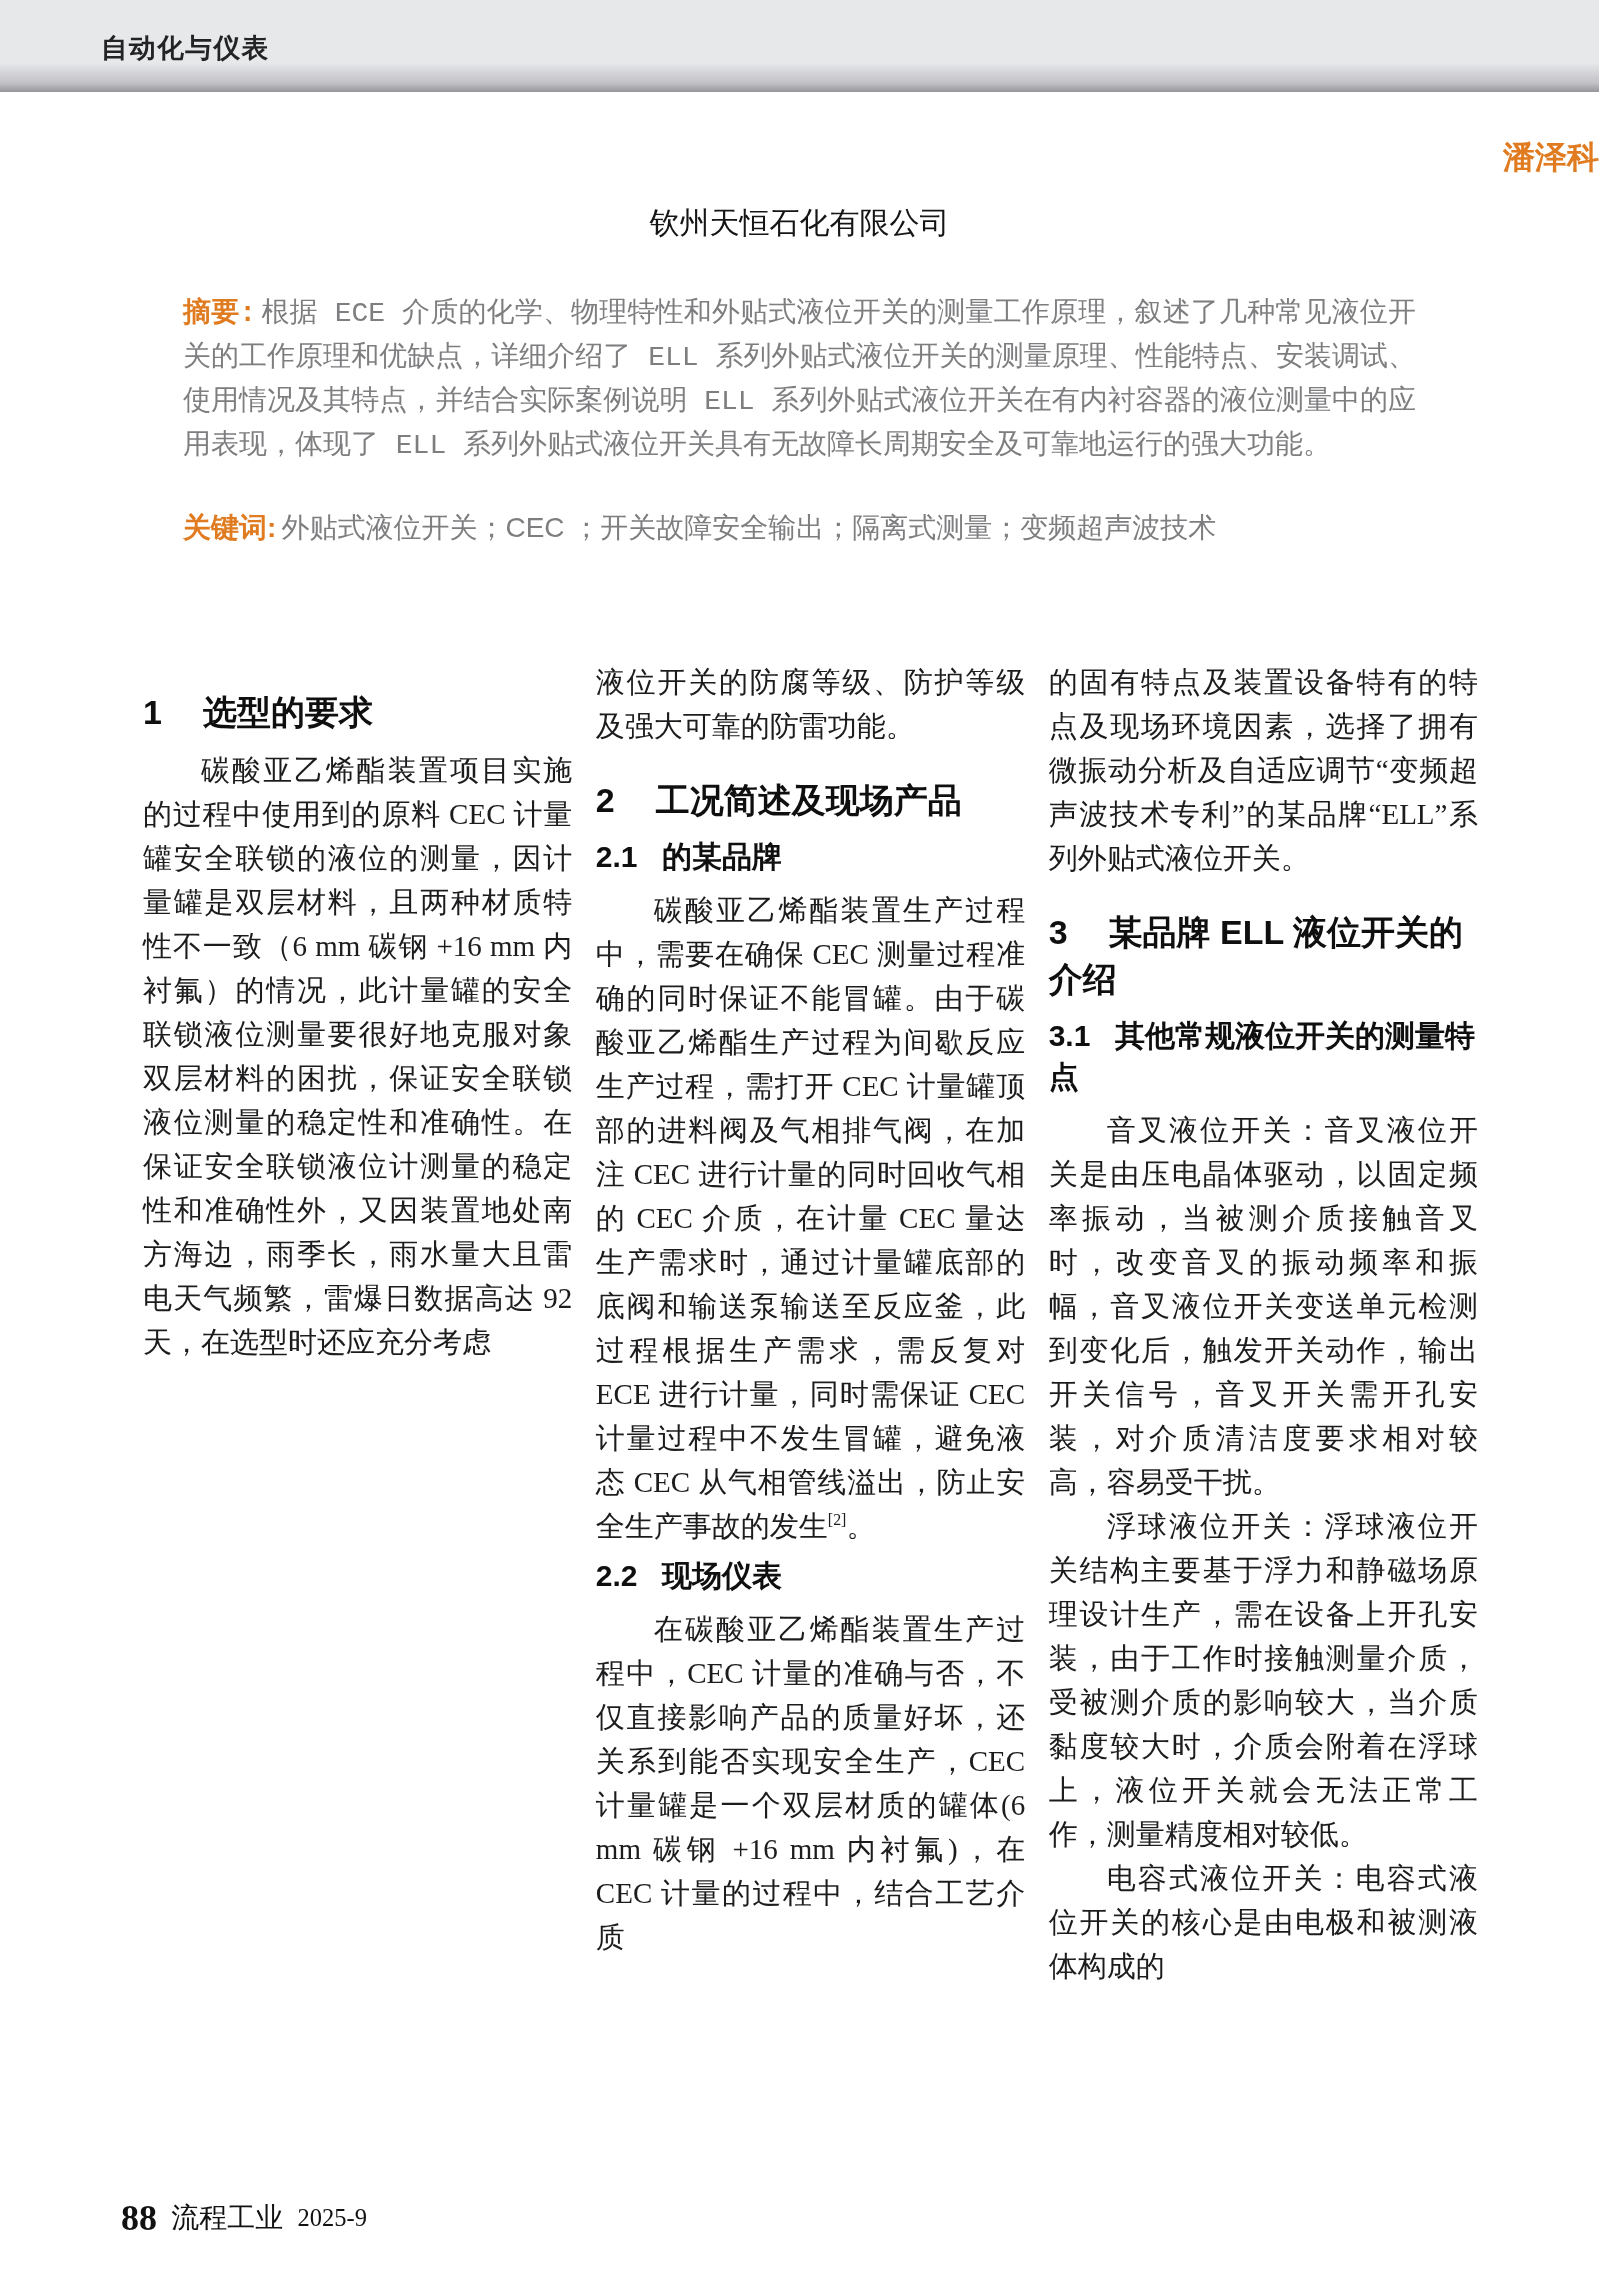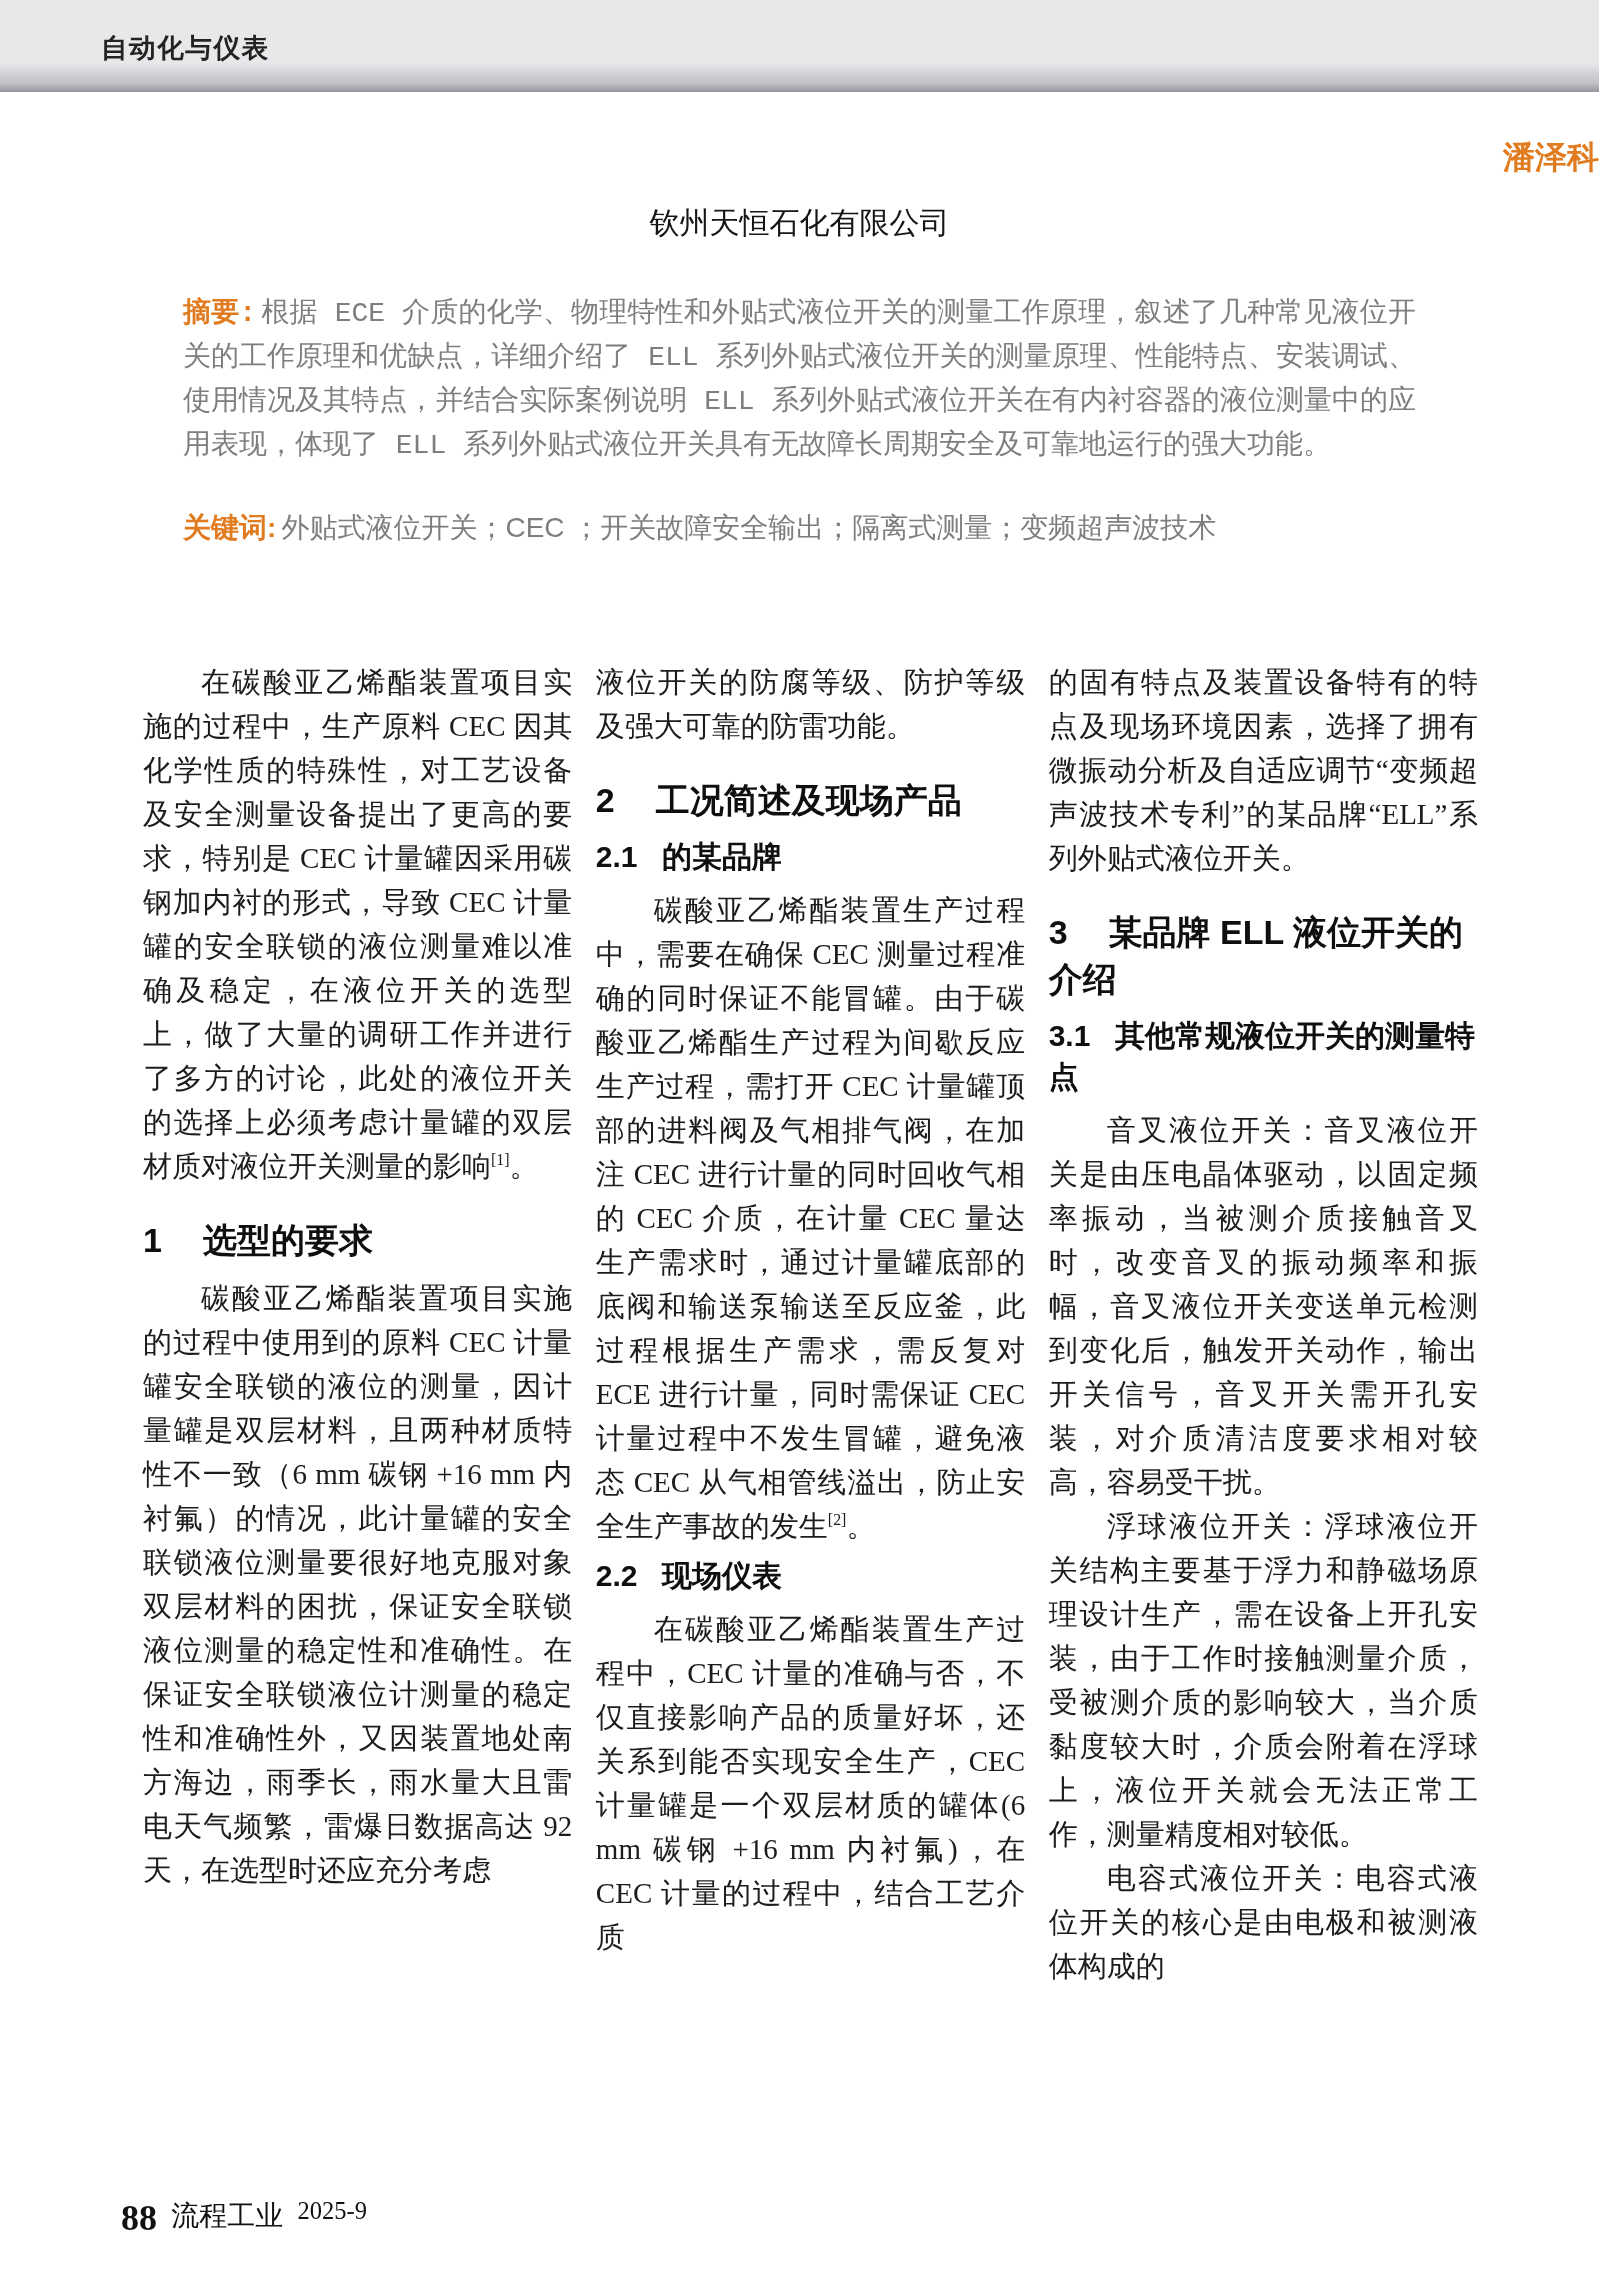--- a/index.html
+++ b/index.html
@@ -116,21 +116,21 @@
     color: var(--heading-text, #0f0f10);
     text-indent: 0;
     text-align: left;
   }
   .h2 .hnum { margin-right: 24.5px; }
   .footer {
     position: absolute;
     left: 121px;
     bottom: 56px;
     display: flex;
-    align-items: flex-start;
+    align-items: center;
     gap: 14.3px;
     color: #111111;
   }
   .pagenum { font-size: 36px; font-weight: bold; }
   .journal { font-size: 28px; font-weight: normal; }
   .issue { font-size: 24.5px; }
 </style>
 </head>
 <body>
 
@@ -147,21 +147,20 @@
     <span class="meta-label">摘要:</span><span>根据 ECE 介质的化学、物理特性和外贴式液位开关的测量工作原理，叙述了几种常见液位开关的工作原理和优缺点，详细介绍了 ELL 系列外贴式液位开关的测量原理、性能特点、安装调试、使用情况及其特点，并结合实际案例说明 ELL 系列外贴式液位开关在有内衬容器的液位测量中的应用表现，体现了 ELL 系列外贴式液位开关具有无故障长周期安全及可靠地运行的强大功能。</span>
   </div>
 
   <div class="keywords">
     <span class="meta-label">关键词:</span><span>外贴式液位开关；CEC ；开关故障安全输出；隔离式测量；变频超声波技术</span>
   </div>
 
   <div class="columns">
 
     <div class="col">
-      <p class="body-p indent"><span>在碳酸亚乙烯酯装置项目实施的过程中，生产原料 CEC 因其化学性质的特殊性，对工艺设备及安全测量设备提出了更高的要求，特别是 CEC 计量罐因采用碳钢加内衬的形式，导致 CEC 计量罐的安全联锁的液位测量难以准确及稳定，在液位开关的选型上，做了大量的调研工作并进行了多方的讨论，此处的液位开关的选择上必须考虑计量罐的双层材质对液位开关测量的影响</span><sup class="ref">[1]</sup><span>。</span></p>
       <div class="h1"><span class="hnum">1</span><span>选型的要求</span></div>
       <p class="body-p indent"><span>碳酸亚乙烯酯装置项目实施的过程中使用到的原料 CEC 计量罐安全联锁的液位的测量，因计量罐是双层材料，且两种材质特性不一致（6 mm 碳钢 +16 mm 内衬氟）的情况，此计量罐的安全联锁液位测量要很好地克服对象双层材料的困扰，保证安全联锁液位测量的稳定性和准确性。在保证安全联锁液位计测量的稳定性和准确性外，又因装置地处南方海边，雨季长，雨水量大且雷电天气频繁，雷爆日数据高达 92 天，在选型时还应充分考虑</span></p>
     </div>
 
     <div class="col">
       <p class="body-p"><span>液位开关的防腐等级、防护等级及强大可靠的防雷功能。</span></p>
       <div class="h1"><span class="hnum">2</span><span>工况简述及现场产品</span></div>
       <div class="h2"><span class="hnum">2.1</span><span>的某品牌</span></div>
       <p class="body-p indent"><span>碳酸亚乙烯酯装置生产过程中，需要在确保 CEC 测量过程准确的同时保证不能冒罐。由于碳酸亚乙烯酯生产过程为间歇反应生产过程，需打开 CEC 计量罐顶部的进料阀及气相排气阀，在加注 CEC 进行计量的同时回收气相的 CEC 介质，在计量 CEC 量达生产需求时，通过计量罐底部的底阀和输送泵输送至反应釜，此过程根据生产需求，需反复对 ECE 进行计量，同时需保证 CEC 计量过程中不发生冒罐，避免液态 CEC 从气相管线溢出，防止安全生产事故的发生</span><sup class="ref">[2]</sup><span>。</span></p>
       <div class="h2"><span class="hnum">2.2</span><span>现场仪表</span></div>

